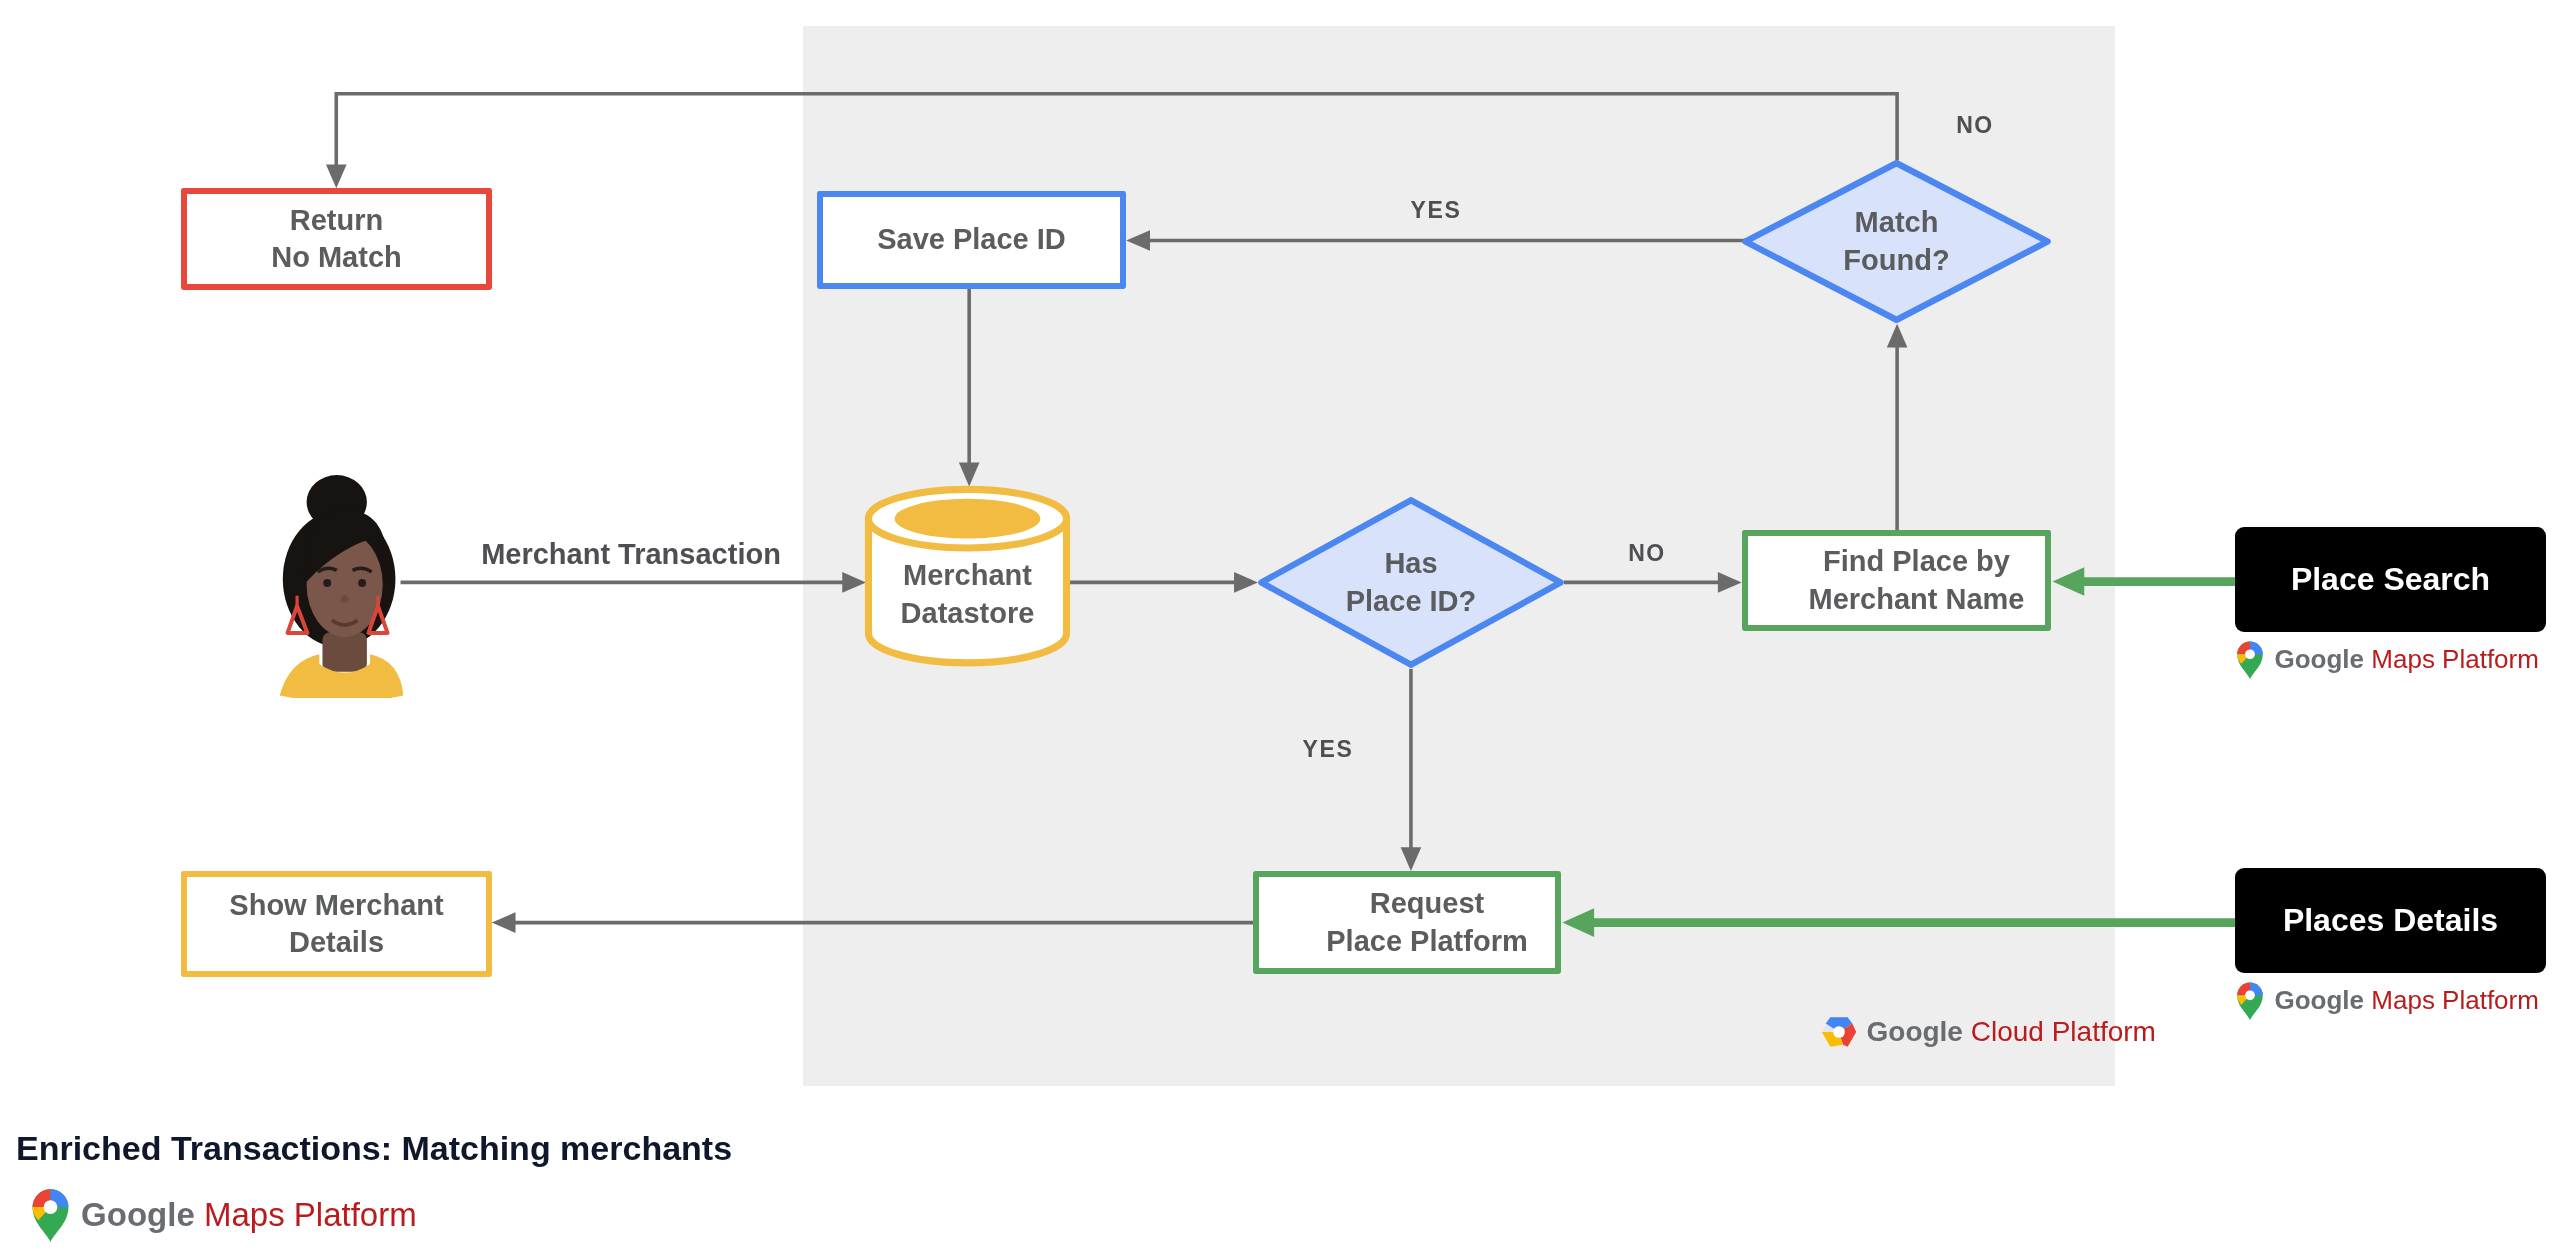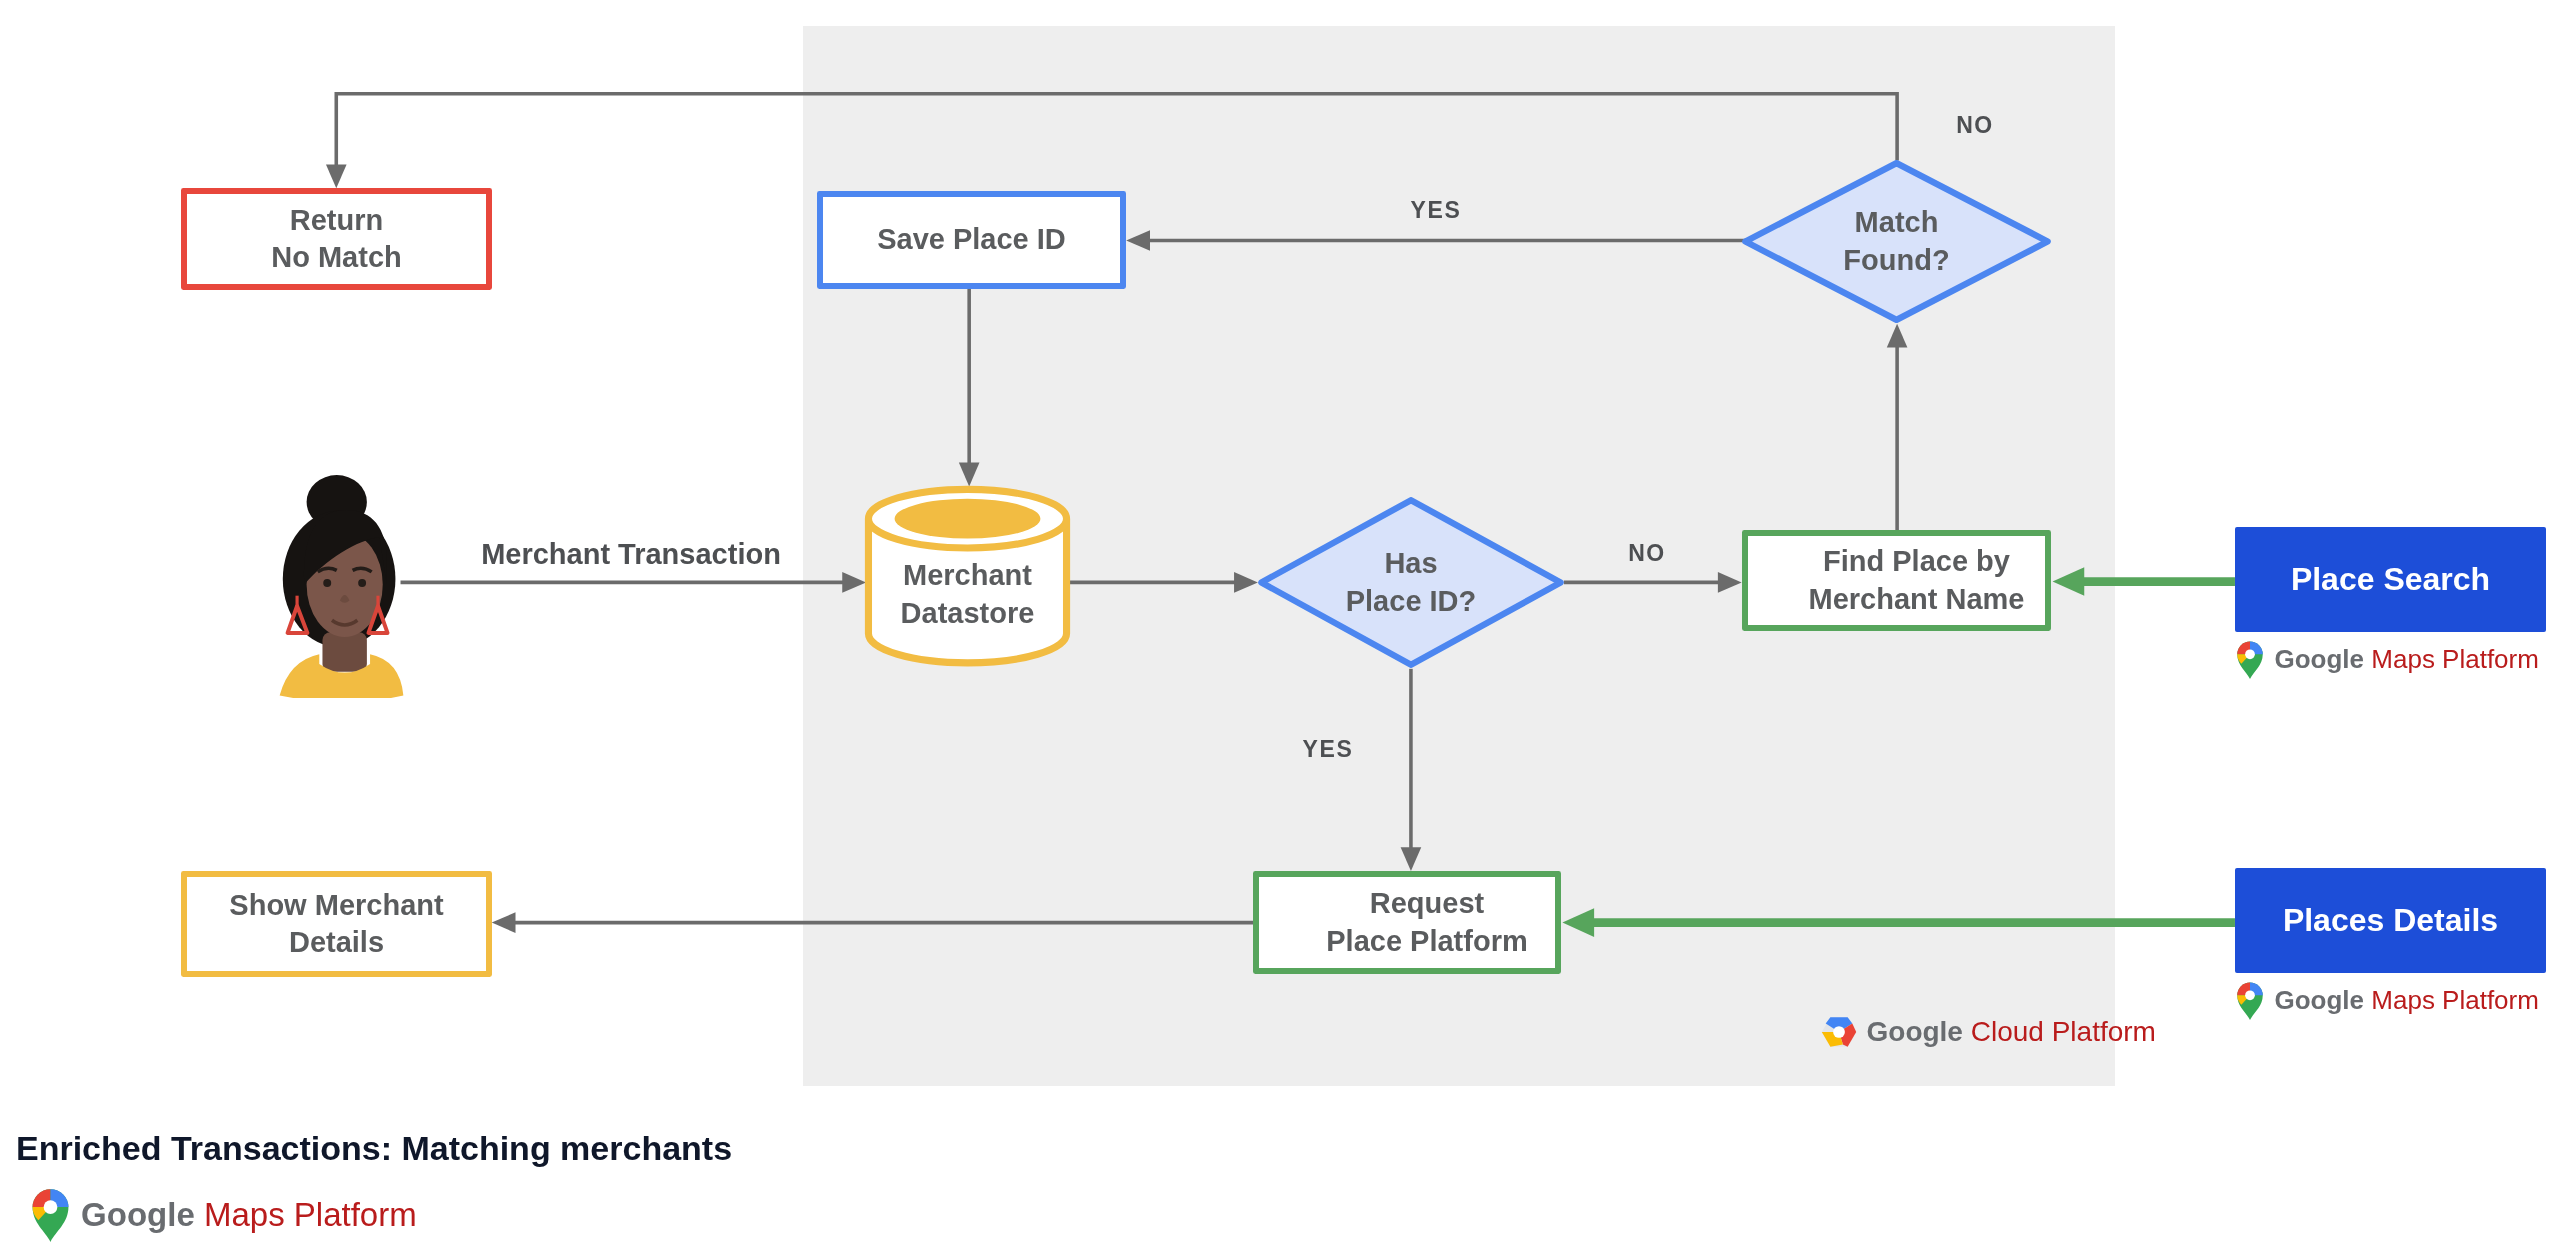--- a/index.html
+++ b/index.html
@@ -13,21 +13,21 @@
   .node{position:absolute;z-index:2;display:flex;align-items:center;justify-content:center;
         background:#ffffff;border:6.3px solid #888;border-radius:2.4px;
         font-size:29px;font-weight:700;color:#5A5C5E;text-align:center;
         white-space:pre-line;line-height:1.28;box-sizing:border-box;}
   .node.red{border-color:#E8473C;}
   .node.blue{border-color:#4C86F0;}
   .node.green{border-color:#57A55C;padding-left:40px;}
   .node.yellow{border-color:#F2BC42;}
 
   .api-box{position:absolute;z-index:2;display:flex;align-items:center;justify-content:center;
-        background:#1d4ed8;border-radius:2px;color:#ffffff;font-size:32px;font-weight:700;
+        background:#000000;border-radius:9px;color:#ffffff;font-size:32px;font-weight:700;
         box-sizing:border-box;}
 
   .diamond{position:absolute;z-index:2;}
   .diamond .dtext{position:absolute;left:0;top:0;width:100%;height:100%;display:flex;
         align-items:center;justify-content:center;font-size:29px;font-weight:700;color:#5A5C5E;
         text-align:center;white-space:pre-line;line-height:1.28;}
 
   .edge-label{position:absolute;z-index:2;transform:translate(-50%,-50%);
         font-size:23px;font-weight:700;color:#4D4F52;letter-spacing:1.6px;white-space:nowrap;}
   .flow-label{position:absolute;z-index:2;transform:translate(-50%,-50%);

